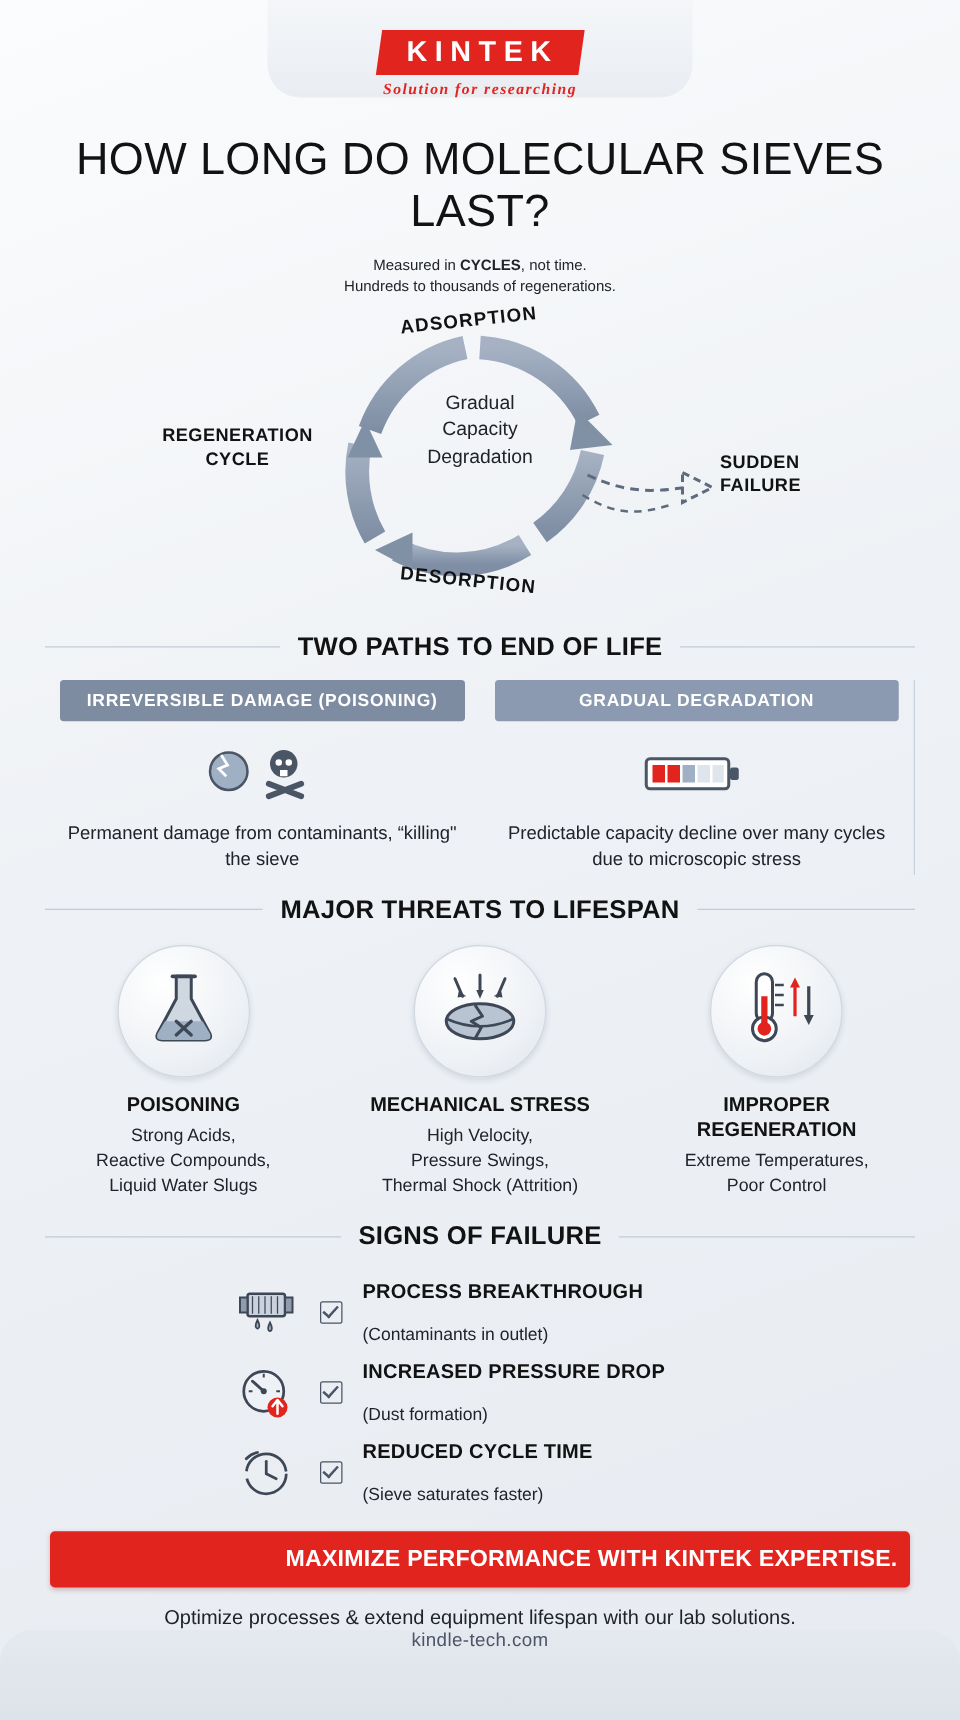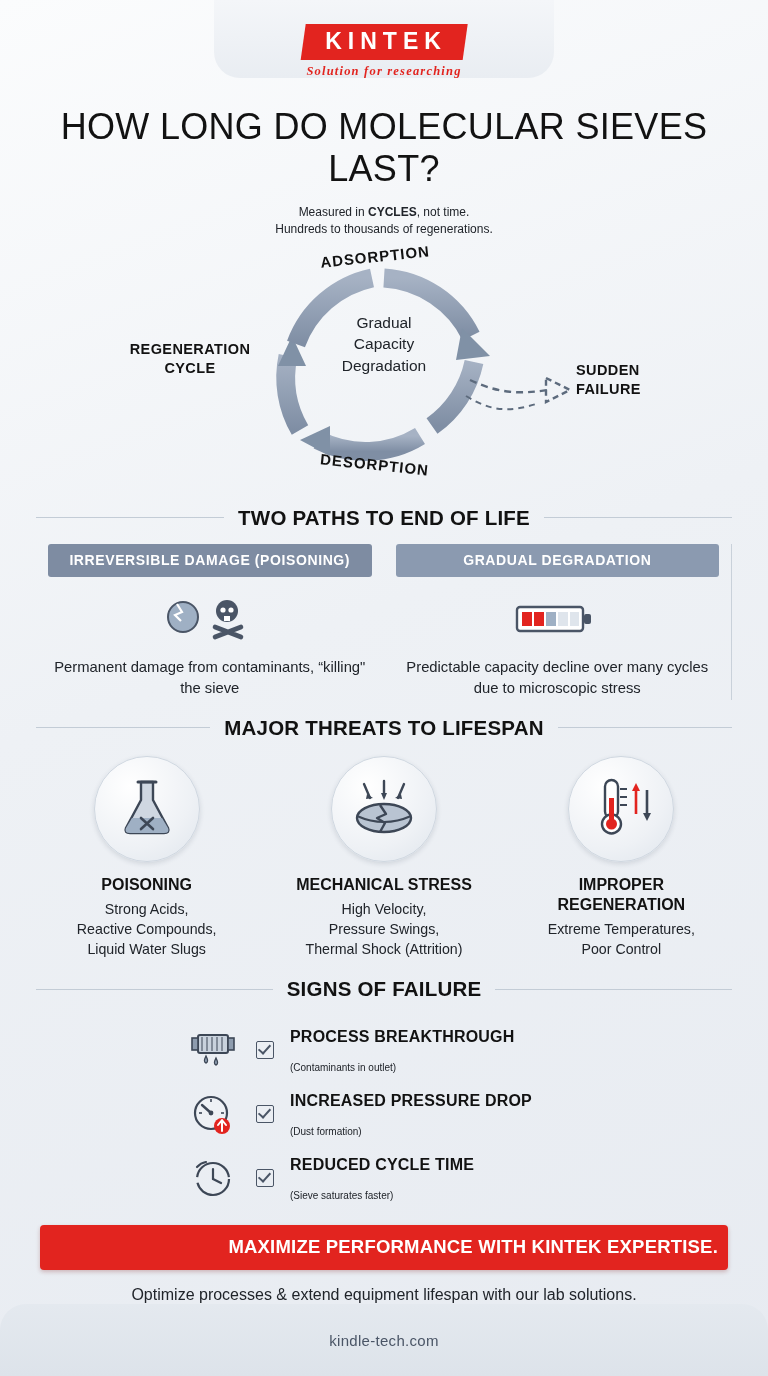--- a/index.html
+++ b/index.html
@@ -258,21 +258,21 @@
     border-width: 0 2px 2px 0;
     transform: rotate(42deg);
   }
   .sign-title {
     font-size: 16px;
     font-weight: bold;
     color: #121212;
     letter-spacing: 0.2px;
   }
   .sign-sub {
-    font-size: 10px;
+    font-size: 14px;
     color: #20242a;
     margin-top: 16px;
   }
 
   
   .cta-wrap { margin-top: 20px; padding: 0 40px; }
   .cta-banner {
     background: #e2241f;
     color: #ffffff;
     text-align: right;
@@ -291,21 +291,20 @@
   }
 
   
   .footer {
     margin-top: auto;
     height: 74px;
     background: linear-gradient(180deg, #e4e9ef 0%, #dde3ea 100%);
     border-top-left-radius: 26px;
     border-top-right-radius: 26px;
     display: flex;
-    align-items: center;
     justify-content: center;
   }
   .footer a {
     color: #4a5566;
     font-size: 15px;
     text-decoration: none;
     letter-spacing: 0.3px;
   }
 </style>
 </head>

